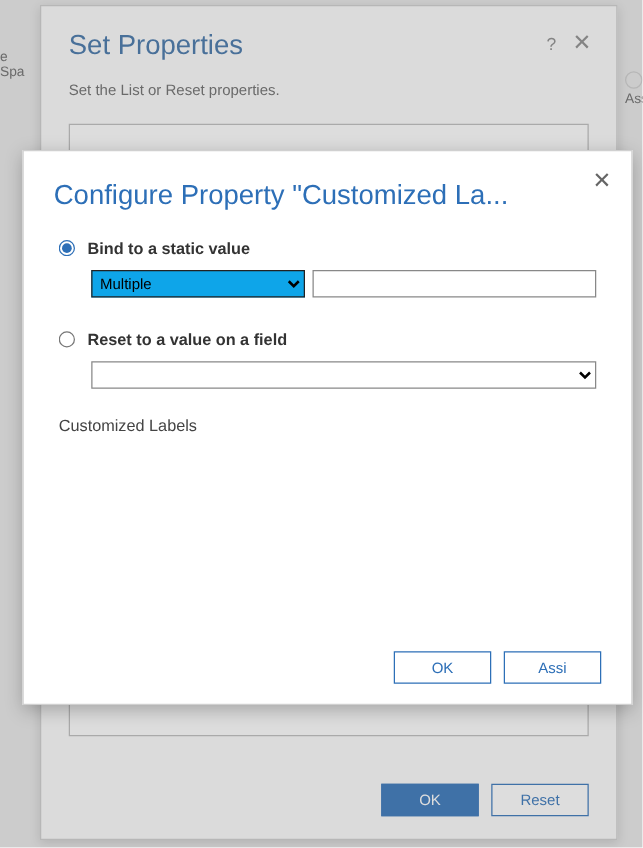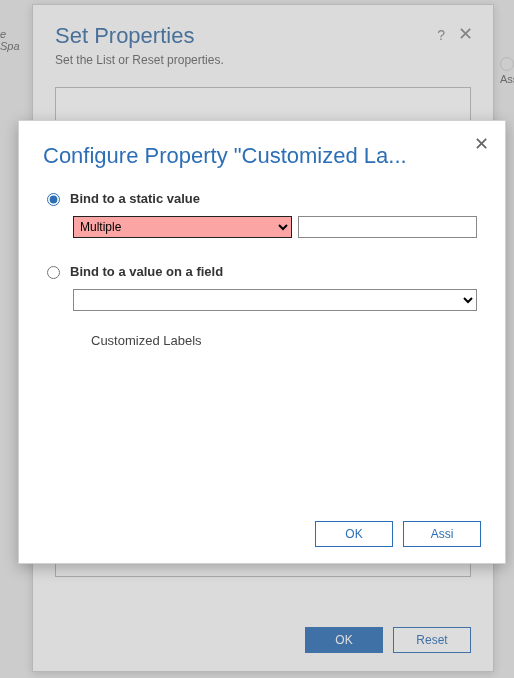--- a/index.html
+++ b/index.html
@@ -9,21 +9,21 @@
       width: 514px;
       height: 678px;
       position: relative;
       overflow: hidden;
     }
     .bg-fragment {
       position: absolute;
       color: #666;
       font-size: 11px;
     }
-    .bg-left { left: 0; top: 28px; width: 18px; font-style: italic; }
+    .bg-left { left: 0; top: 40px; width: 18px; }
     .bg-right { right: 0; top: 55px; width: 14px; }
     .bg-icon { width: 14px; height: 14px; border: 1px solid #ccc; border-radius: 50%; margin: 2px 0; }
 
     
     .outer-dialog {
       position: absolute;
       left: 32px;
       top: 4px;
       width: 462px;
       height: 668px;
@@ -34,21 +34,21 @@
       flex-direction: column;
     }
     .outer-header {
       padding: 18px 22px 14px 22px;
       position: relative;
     }
     .outer-title {
       color: #3a6ea5;
       font-size: 22px;
       font-weight: 400;
-      margin-bottom: 4px;
+      margin-bottom: 16px;
     }
     .outer-subtitle {
       color: #666;
       font-size: 12px;
     }
     .outer-help {
       position: absolute;
       right: 48px;
       top: 22px;
       color: #888;
@@ -138,44 +138,44 @@
       font-size: 18px;
       cursor: pointer;
       line-height: 1;
     }
     .inner-body {
       flex: 1;
       padding: 14px 28px 0 28px;
     }
     .radio-row {
       display: flex;
-      align-items: flex-end;
+      align-items: center;
       margin-bottom: 10px;
     }
     .radio-row input[type=radio] {
       margin-right: 10px;
       accent-color: #2d6fb7;
     }
     .radio-label {
       font-size: 13px;
       font-weight: 600;
       color: #333;
     }
     .control-row {
       display: flex;
       gap: 6px;
       padding-left: 26px;
       margin-bottom: 26px;
     }
     .control-row select {
-      width: 219px;
+      width: 171px;
       height: 22px;
       font-size: 12px;
       border: 1px solid #222;
-      background: #fca5a5;
+      background: #0ea5e9;
       padding: 0 2px;
     }
     .control-row input[type=text] {
       flex: 1;
       height: 22px;
       font-size: 12px;
       border: 1px solid #888;
       padding: 0 4px;
     }
     .field-select {
@@ -185,21 +185,20 @@
       border: 1px solid #888;
       background: #fff;
     }
     .field-row {
       padding-left: 26px;
       margin-bottom: 22px;
     }
     .summary-text {
       font-size: 13px;
       color: #444;
-      margin-left: 44px;
     }
     .inner-footer {
       padding: 10px 24px 16px 24px;
       display: flex;
       justify-content: flex-end;
       gap: 10px;
     }
   </style>
 </head>
 <body>
@@ -241,21 +240,21 @@
     </div>
     <div class="control-row">
       <select>
         <option>Multiple</option>
       </select>
       <input type="text" value="" style="">
     </div>
 
     <div class="radio-row">
       <input type="radio" name="bindmode" style="">
-      <span class="radio-label">Bind to a value on a field</span>
+      <span class="radio-label">Reset to a value on a field</span>
     </div>
     <div class="field-row">
       <select class="field-select">
         <option></option>
       </select>
     </div>
 
     <div class="summary-text">Customized Labels</div>
 
   </div>

